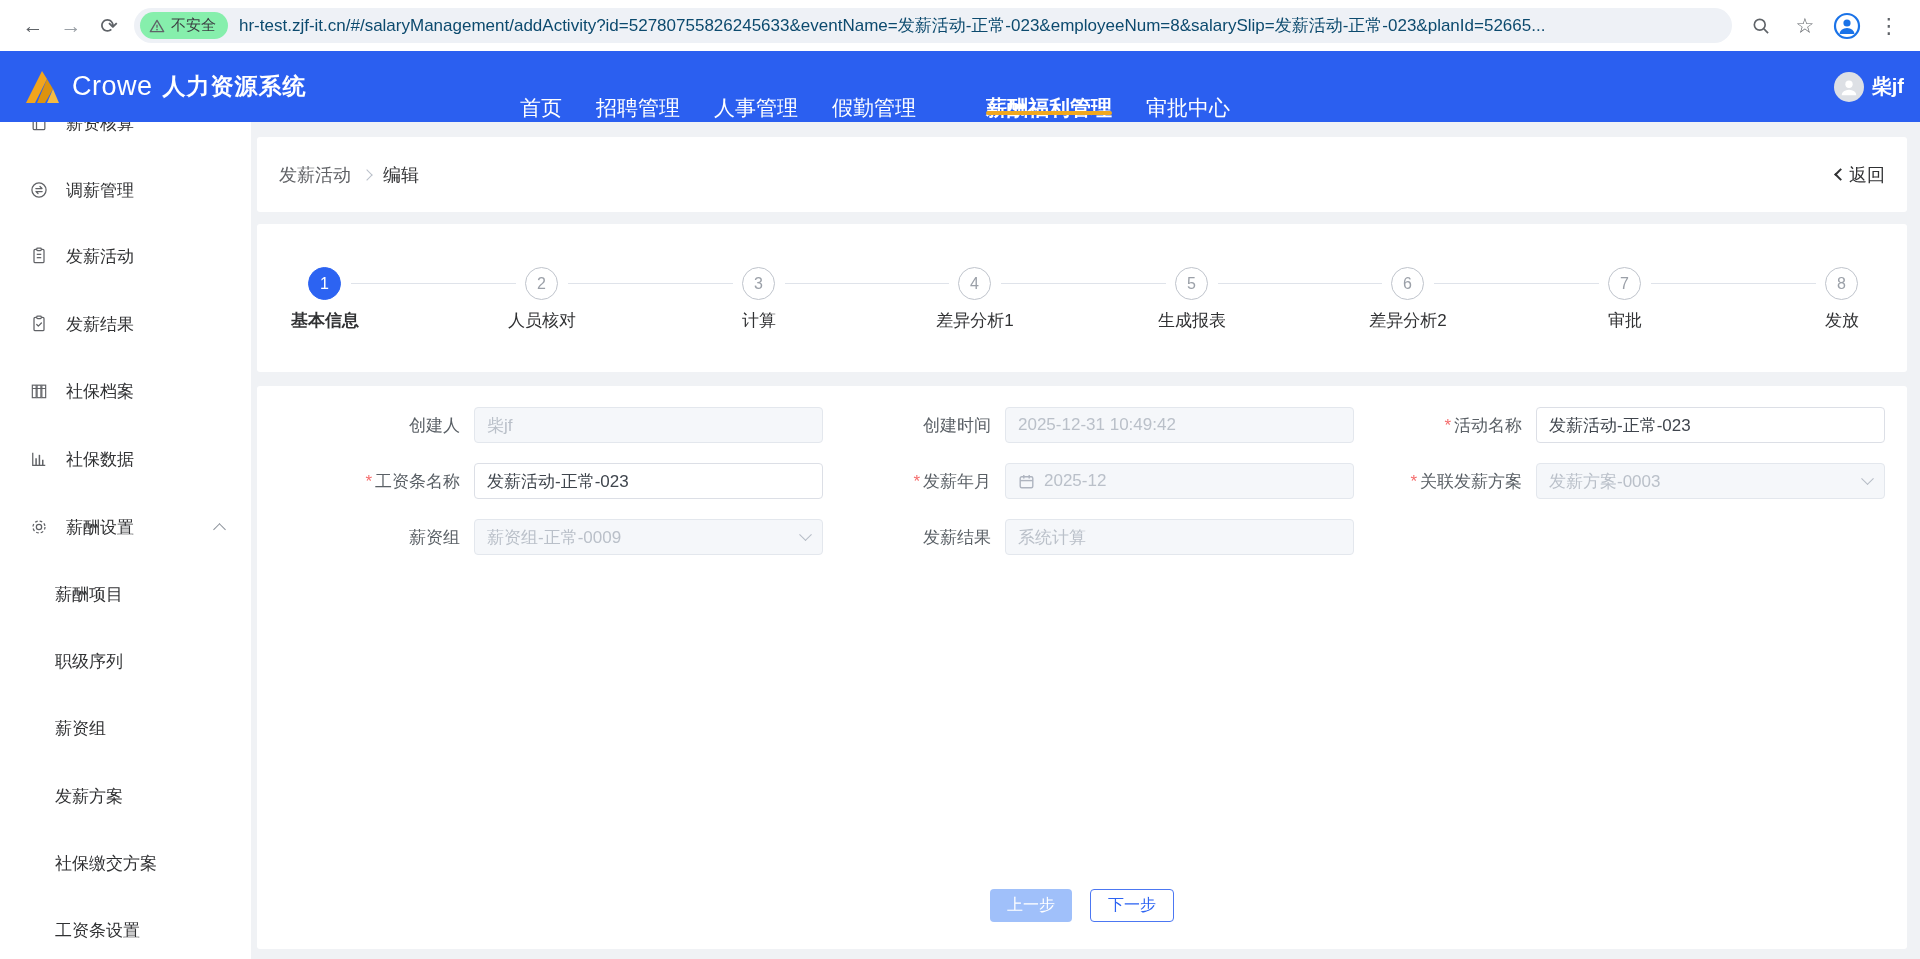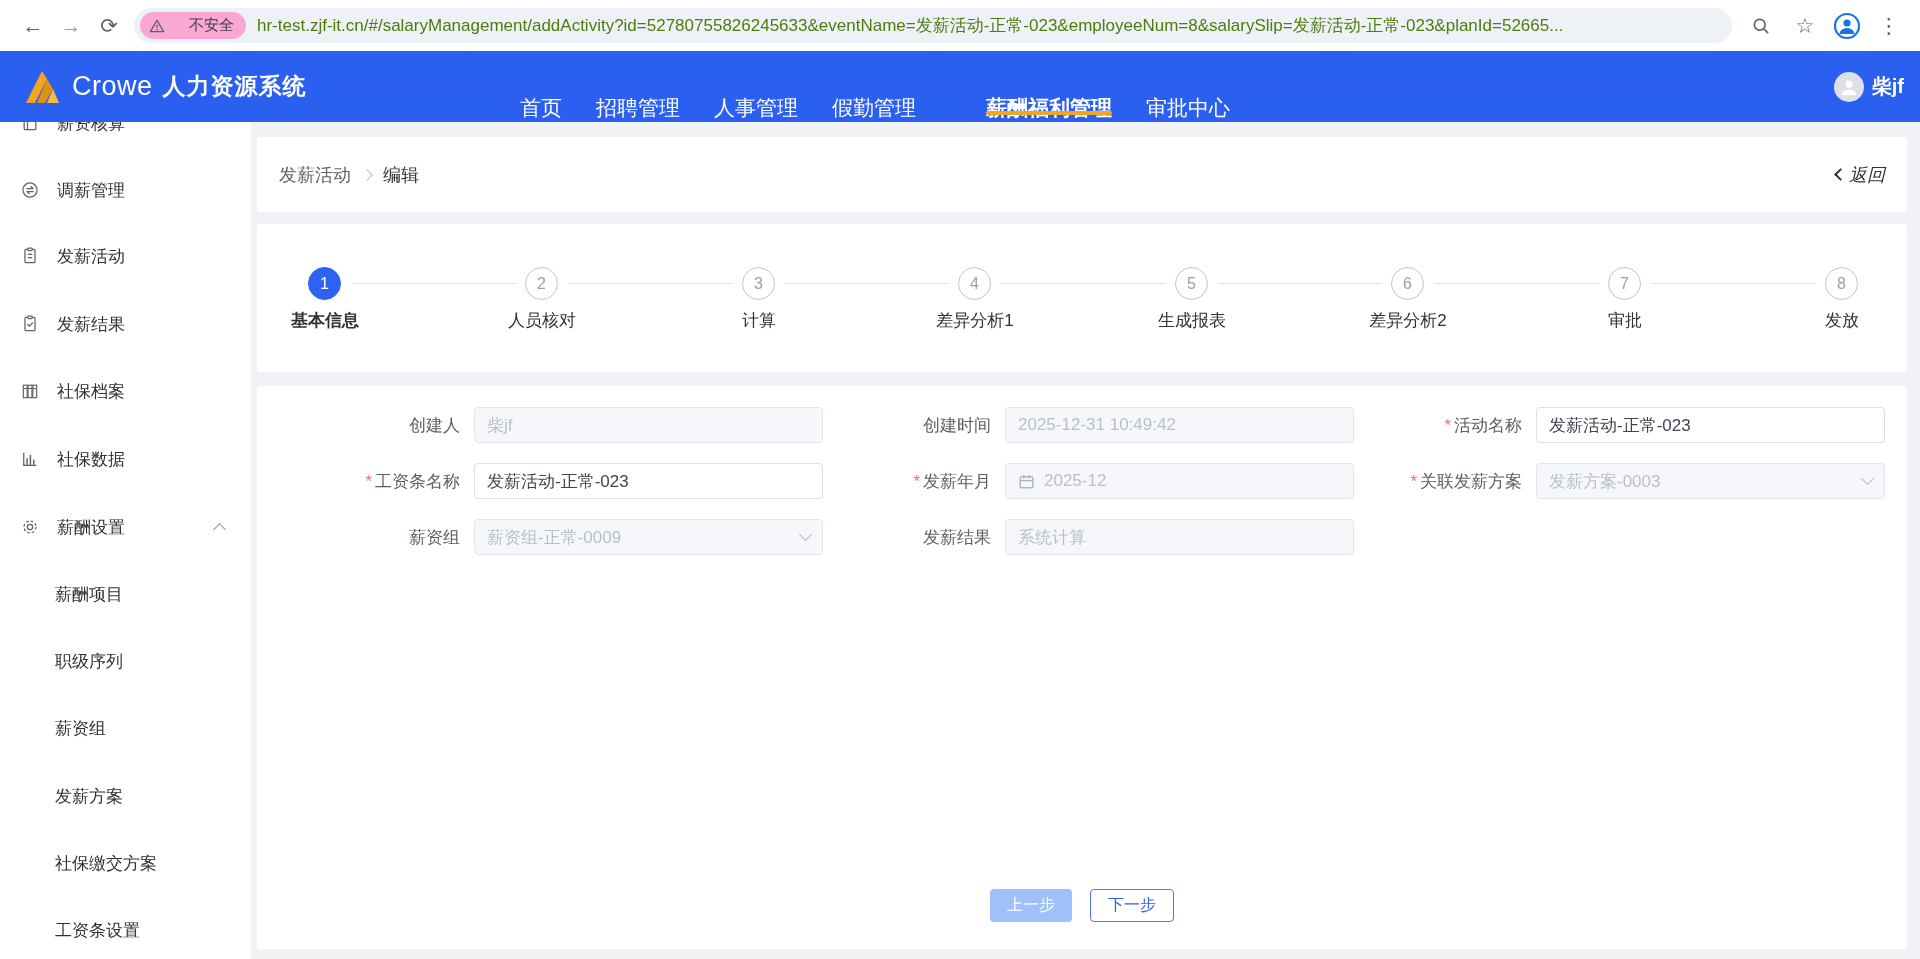--- a/index.html
+++ b/index.html
@@ -6,61 +6,61 @@
   html,body { width:1920px; height:959px; overflow:hidden; font-family:"Liberation Sans","DejaVu Sans",sans-serif; background:#f0f2f5; }
   #app { position:relative; width:1920px; height:959px; }
 
   
   .chrome { height:51px; background:#ffffff; display:flex; align-items:center; padding:0 12px 0 14px; }
   .chrome-btn { width:38px; height:38px; display:flex; align-items:center; justify-content:center;
                 font-size:21px; color:#5f6368; border-radius:50%; cursor:pointer; flex:0 0 auto; }
   .chrome-btn.fwd { color:#9aa0a6; }
   .omnibox { flex:1 1 auto; height:35px; margin:0 10px 0 6px; background:#eef1f6; border-radius:18px;
              display:flex; align-items:center; padding:0 16px 0 6px; min-width:0; }
-  .sec-chip { display:flex; align-items:center; gap:24px; background:#f9a8d4; border-radius:14px;
+  .sec-chip { display:flex; align-items:center; gap:6px; background:#86efac; border-radius:14px;
               padding:4px 12px 4px 9px; flex:0 0 auto; }
   .sec-chip span { font-size:15px; color:#3c4043; }
-  .url-text { margin-left:11px; font-size:17px; color:#4d7c0f; white-space:nowrap; overflow:hidden;
+  .url-text { margin-left:11px; font-size:17px; color:#0c4a6e; white-space:nowrap; overflow:hidden;
               text-overflow:ellipsis; min-width:0; }
   .chrome-right { display:flex; align-items:center; gap:6px; flex:0 0 auto; }
   .avatar-chrome { width:34px; height:34px; display:flex; align-items:center; justify-content:center; }
 
   
   .appbar { position:relative; height:71px; background:#2b5ff0; display:flex; align-items:center; }
   .brand { display:flex; align-items:center; margin-left:22px; gap:10px;justify-content:flex-end; }
   .brand-crowe { color:#ffffff; font-size:27px; letter-spacing:0.5px; }
   .brand-title { color:#ffffff; font-size:23px; font-weight:bold; letter-spacing:1px; }
   .topnav { position:absolute; left:520px; top:0; bottom:0; display:flex; align-items:flex-end; gap:34px; }
   .topnav-item { position:relative; display:flex; align-items:center; color:#ffffff; font-size:21px; cursor:pointer; }
   .topnav-item.active { font-weight:bold;margin-left:36px; }
   .nav-underline { position:absolute; left:0; right:0; bottom:7px; height:4px; border-radius:2px; background:#f0a71f; }
   .userbox { position:absolute; right:16px; top:0; bottom:0; display:flex; align-items:center; gap:8px; cursor:pointer; }
   .avatar-user { width:30px; height:30px; border-radius:50%; background:#dde0e5; display:flex; align-items:center; justify-content:center; overflow:hidden; }
   .user-name { color:#ffffff; font-size:20px; font-weight:bold; }
 
   
   .sidebar { position:absolute; top:122px; left:0; width:251px; bottom:0; background:#ffffff; overflow:hidden; }
   .side-item { position:absolute; left:0; width:100%; height:40px; display:flex; align-items:center;
-               padding-left:20px; gap:17px; color:#303133; font-size:17px; cursor:pointer; }
+               padding-left:29px; gap:17px; color:#303133; font-size:17px; cursor:pointer; }
   .side-item.sub { padding-left:55px; }
   .side-item svg { flex:0 0 auto; }
   .chev { display:inline-block; width:9px; height:9px; border-color:#8a9099; border-style:solid; border-width:0; }
   .chev-up { border-left-width:1.5px; border-top-width:1.5px; transform:rotate(45deg); position:absolute; right:27px; top:18px; }
 
   
   .main { position:absolute; top:122px; left:251px; right:0; bottom:0; background:#f0f2f5;
           padding:15px 13px 10px 6px; display:flex; flex-direction:column; }
   .card { background:#ffffff; border-radius:3px; }
 
   .crumb-card { height:75px; margin-bottom:12px; display:flex; align-items:center; padding:0 22px; flex:0 0 auto; }
   .crumbs { display:flex; align-items:center; gap:12px; font-size:18px; }
   .crumb-1 { color:#606266; cursor:pointer; }
   .crumb-2 { color:#303133; }
   .sep-right { width:8px; height:8px; border-right:1.5px solid #b9bfc9; border-bottom:1.5px solid #b9bfc9; transform:rotate(-45deg); }
-  .back-btn { margin-left:auto; display:flex; align-items:center; gap:4px; color:#303133; font-size:18px; cursor:pointer;font-style:italic; }
+  .back-btn { margin-left:auto; display:flex; align-items:center; gap:4px; color:#303133; font-size:18px; cursor:pointer; }
   .chev-left { width:9px; height:9px; border-left:2px solid #303133; border-bottom:2px solid #303133; transform:rotate(45deg); }
 
   .stepper-card { height:148px; margin-bottom:14px; position:relative; flex:0 0 auto; }
   .step { position:absolute; top:0; width:0; cursor:pointer; }
   .step-circle { position:absolute; top:43px; left:-17px; width:33px; height:33px; border-radius:50%;
                  background:#ffffff; border:1.5px solid #bfc4cc; color:#9ba0a8; font-size:16px;
                  display:flex; align-items:center; justify-content:center; }
   .step.active .step-circle { background:#2c63f2; border-color:#2c63f2; color:#ffffff; }
   .step-label { position:absolute; top:85px; transform:translateX(-50%); white-space:nowrap; font-size:17px; color:#303133; }
   .step.active .step-label { font-weight:bold; }

